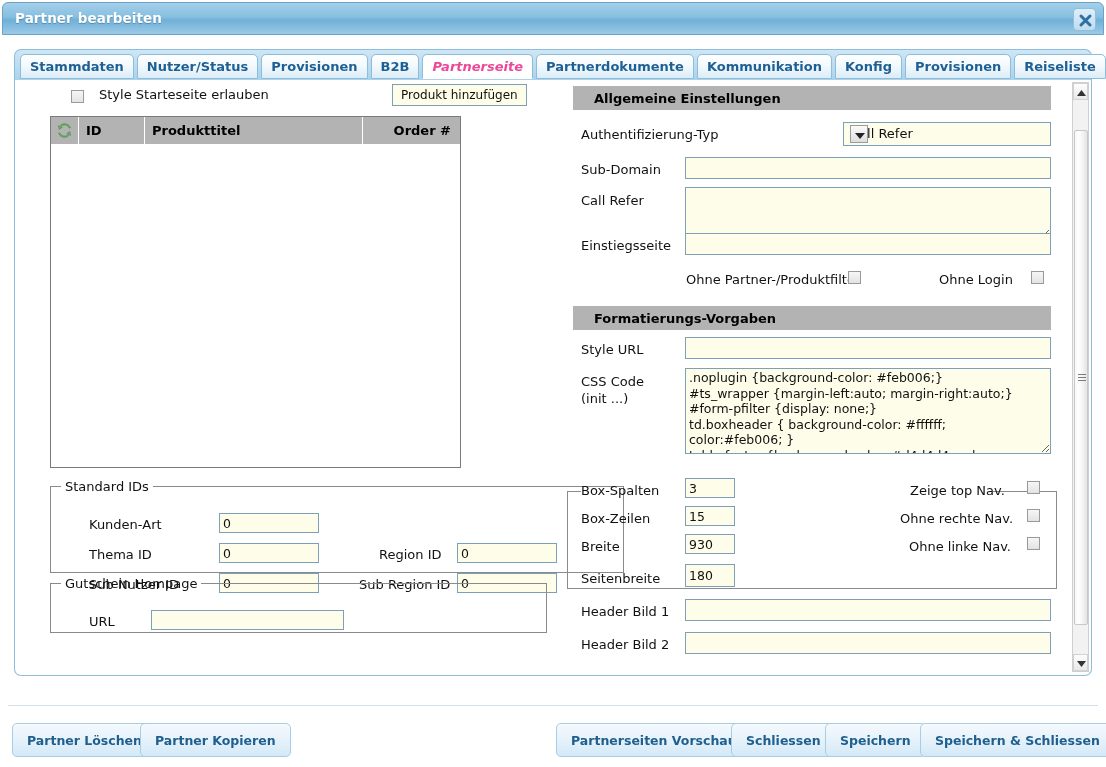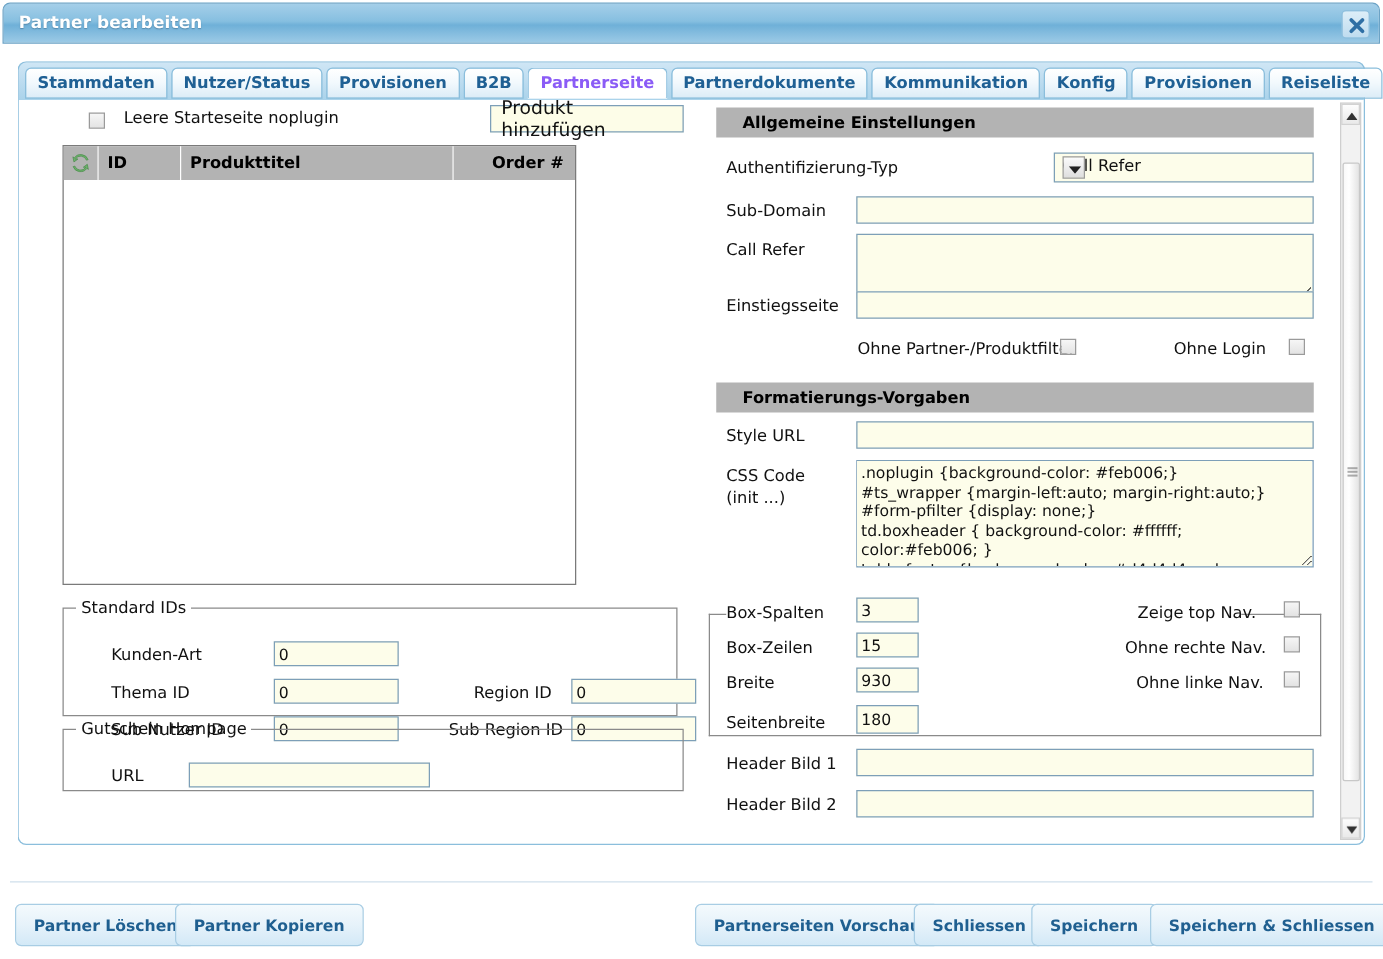--- a/index.html
+++ b/index.html
@@ -50,22 +50,23 @@
     height: 25px; padding: 0 9px;
     display: flex; align-items: center;
     font-size: 13px; font-weight: bold; color: #1f6094;
     background: linear-gradient(to bottom,#ffffff 0%,#f2f9fd 48%,#dcecf7 100%);
     border: 1px solid #8bbedc;
     border-radius: 5px 5px 0 0;
     cursor: pointer; white-space: nowrap;
   }
   .tab.active {
     background: #ffffff;
-    color: #8b5cf6;
+    color: #ec4899;
     border-bottom: 1px solid #ffffff;
+    font-style: italic;
   }
 
   
   #panel {
     position: absolute; left: 14px; top: 80px; width: 1078px; height: 596px;
     background: #ffffff;
     border: 1px solid #8bbedc;
     border-top: none;
     border-radius: 0 0 7px 7px;
   }
@@ -103,21 +104,21 @@
   .chk {
     width: 13px; height: 13px; display: inline-block;
     background: linear-gradient(to bottom,#f6f6f6,#e3e3e3);
     border: 1px solid #9a9a9a; vertical-align: middle; cursor: pointer;
   }
   #chk-leere { position: absolute; left: 36px; top: 4px; }
   #lbl-leere { position: absolute; left: 64px; top: 1px; font-size: 13px; color: #111; }
   #btn-produkt {
     position: absolute; left: 357px; top: -2px; height: 22px; padding: 0 8px;
     display: flex; align-items: center;
-    font-size: 15px; color: #111;
+    font-size: 12px; color: #111;
     background: #fdfde8; border: 1px solid #7d9fb8; cursor: pointer;
   }
 
   #prod-box {
     position: absolute; left: 15px; top: 30px; width: 411px; height: 352px;
     border: 1px solid #7a7a7a; background: #ffffff;
   }
   #prod-table { position: absolute; left: 0; top: 0; width: 100%; height: 27px; display: flex; }
   .th {
     background: #b3b3b3; border-right: 1px solid #ffffff;
@@ -130,21 +131,21 @@
   #th-order { width: 97px; justify-content: flex-end; padding-right: 9px; border-right: none; }
 
   fieldset.fs {
     position: absolute; margin: 0; padding: 0;
     border: 1px solid #8a8a8a; background: transparent;
   }
   fieldset.fs > legend {
     margin-left: 10px; padding: 0 4px; font-size: 13px; color: #111;
   }
 
-  #fs-ids { left: 15px; top: 393px; width: 492px; height: 94px; }
+  #fs-ids { left: 15px; top: 393px; width: 574px; height: 94px; }
   #fs-gut { left: 15px; top: 490px; width: 497px; height: 57px; }
 
   .lbl { position: absolute; font-size: 13px; color: #111; }
   input.tf {
     position: absolute; height: 20px;
     background: #fdfdea; border: 1px solid #7d9fb8;
     font-family: "DejaVu Sans", "Liberation Sans", sans-serif;
     font-size: 12.5px; color: #111; padding: 0 3px;
   }
 
@@ -230,21 +231,21 @@
   </div>
 
   <div id="panel">
 
     <div id="content">
 
       <div id="left-col">
 
         <div id="prod-head">
           <span class="chk" id="chk-leere"></span>
-          <span id="lbl-leere">Leere Starteseite noplugin</span>
+          <span id="lbl-leere">Style Starteseite erlauben</span>
           <div id="btn-produkt">Produkt hinzufügen</div>
         </div>
 
         <div id="prod-box">
           <div id="prod-table">
             <div class="th" id="th-refresh">
               <svg width="15" height="15" viewBox="0 0 16 16">
                 <path d="M13 5.5a5.3 5.3 0 0 0-9.4-1.1l2.1.1L2.3 7 1.4 2.6l1.2 1A6.7 6.7 0 0 1 14.4 5z" fill="#6cb36c" stroke="#4a8a4a" stroke-width=".6"></path>
                 <path d="M3 10.5a5.3 5.3 0 0 0 9.4 1.1l-2.1-.1L13.7 9l.9 4.4-1.2-1A6.7 6.7 0 0 1 1.6 11z" fill="#6cb36c" stroke="#4a8a4a" stroke-width=".6"></path>
               </svg>

